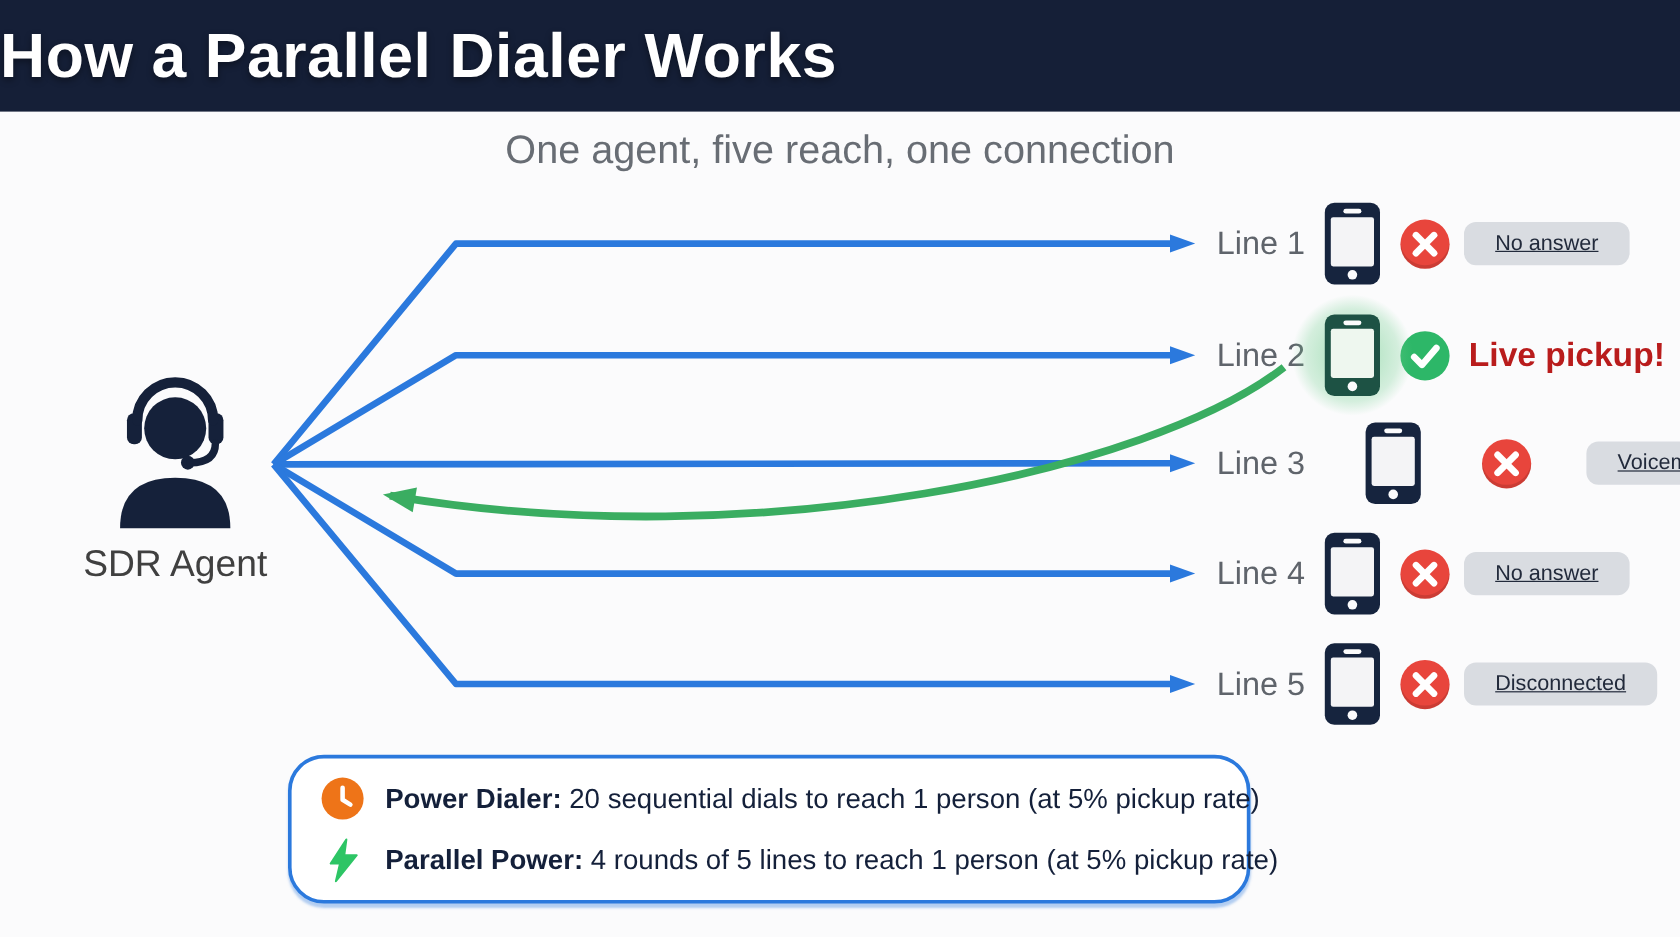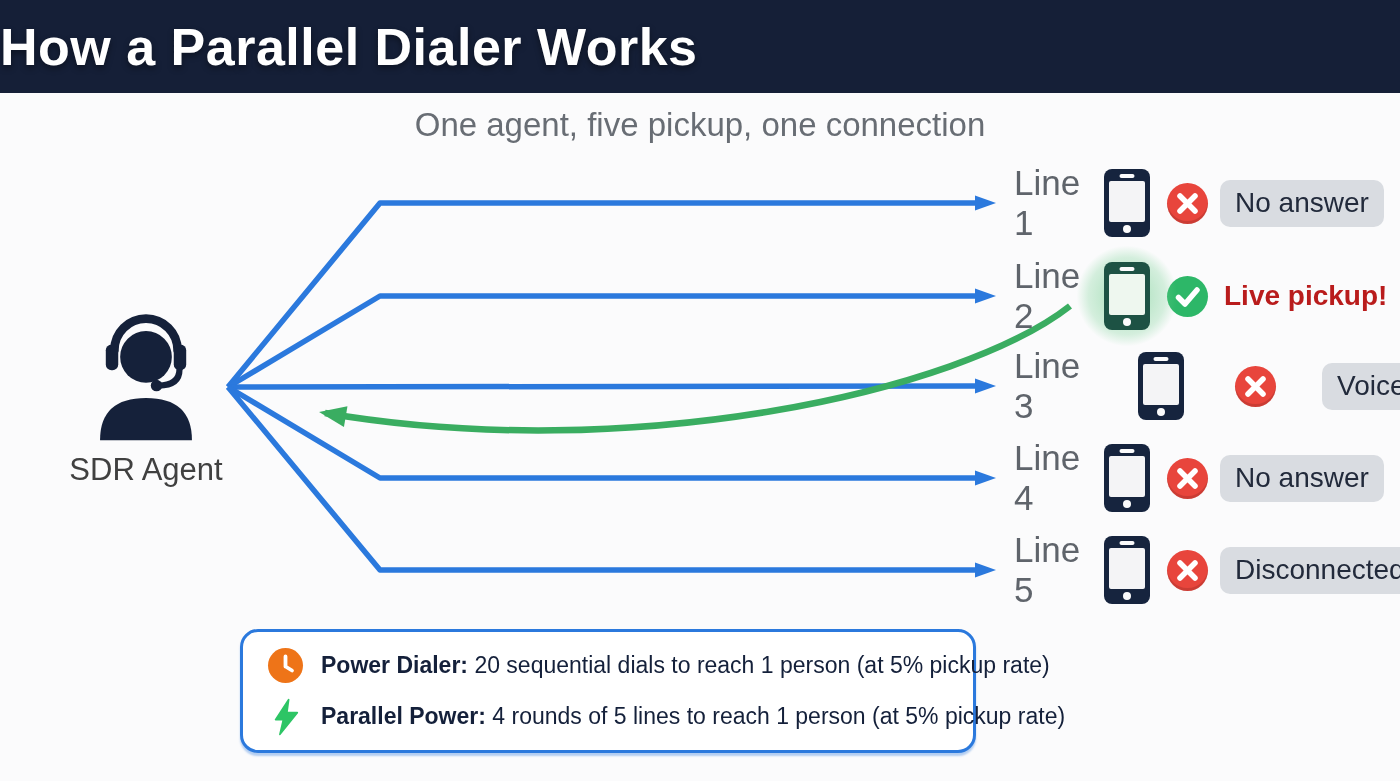--- a/index.html
+++ b/index.html
@@ -23,66 +23,66 @@
   .note { position:absolute; left:450px; top:350px; width:470px; text-align:center;
           font-size:26px; font-weight:800; color:#28a85c; }
 
   
   .agent { position:absolute; left:56px; top:310px; width:180px; text-align:center; }
   .agent svg { display:block; margin:0 auto; }
   .agent-label { margin-top:8px; font-size:31px; font-weight:400; color:#404040; }
 
   
   .row { position:absolute; left:1014px; height:70px; display:flex; align-items:center; }
-  .line-label { width:78px; font-size:35px; color:#5f646b; }
+  .line-label { width:78px; font-size:27px; color:#5f646b; }
   .phone-wrap { position:relative; width:46px; height:68px; margin-left:12px; }
   .glow { position:absolute; left:50%; top:50%; width:140px; height:140px;
           transform:translate(-50%,-50%); border-radius:50%;
           background:radial-gradient(closest-side, rgba(110,205,140,.65), rgba(110,205,140,.28) 55%, rgba(110,205,140,0) 72%); }
   .phone { position:absolute; left:0; top:0; width:46px; height:68px; background:#16243e;
            border-radius:8px; }
   .phone::before { content:""; position:absolute; top:5px; left:50%; transform:translateX(-50%);
                    width:15px; height:3.5px; border-radius:2px; background:#fbfbfc; }
   .phone::after { content:""; position:absolute; bottom:4px; left:50%; transform:translateX(-50%);
                   width:8px; height:8px; border-radius:50%; background:#fbfbfc; }
   .phone .screen { position:absolute; left:5px; right:5px; top:12px; bottom:15px;
                    background:#f4f4f6; border-radius:2px; }
   .row.success .phone { background:#1d5244; }
   .row.success .phone .screen { background:#eef7ef; }
 
   .status-circle { width:41px; height:41px; margin-left:17px; border-radius:50%;
                    display:flex; align-items:center; justify-content:center; flex:none; }
   .status-circle.x { background:#e8453c; box-shadow:inset 0 -3px 0 rgba(0,0,0,.12); }
   .status-circle.check { background:#2db768; }
 
-  .badge { margin-left:12px; background:#d9dce1; color:#222a3b; font-size:28px;
-           padding:7px 15px 8px; border-radius:10px; white-space:nowrap; }
+  .badge { margin-left:12px; background:#d9dce1; color:#222a3b; font-size:18px;
+           padding:7px 26px 8px; border-radius:10px; white-space:nowrap;text-decoration:underline; }
   .live  { margin-left:16px; color:#b91c1c; font-size:28px; font-weight:800; white-space:nowrap; }
 
   
-  .compare-box { position:absolute; left:240px; top:629px; width:736px; height:124px;
-                 background:#ffffff; border:3px solid #2b79dd; border-radius:18px;
+  .compare-box { position:absolute; left:240px; top:629px; width:802px; height:124px;
+                 background:#ffffff; border:3px solid #2b79dd; border-radius:30px;
                  box-shadow:0 3px 2px rgba(43,121,221,.35);
                  display:flex; flex-direction:column; justify-content:center; gap:14px;
                  padding:0 24px; }
   .crow { display:flex; align-items:center; gap:17px; }
   .crow-icon { width:37px; display:flex; justify-content:center; flex:none; }
   .crow-text { font-size:23px; color:#14203a; white-space:nowrap; }
   .crow-text b { font-weight:800; }
 </style>
 </head>
 <body>
 
 <div class="stage">
 
   <div class="header">
     <div class="title">How a Parallel Dialer Works</div>
   </div>
 
-  <div class="subtitle">One agent, five pickup, one connection</div>
+  <div class="subtitle">One agent, five reach, one connection</div>
 
   <svg class="fan" viewBox="0 0 1400 781">
     <defs>
       <marker id="bluehead" markerUnits="userSpaceOnUse" markerWidth="26" markerHeight="22" refX="3" refY="10" orient="auto">
         <path d="M2,2.5 L23,10 L2,17.5 Z" fill="#2b79dd"></path>
       </marker>
       <marker id="greenhead" markerUnits="userSpaceOnUse" markerWidth="34" markerHeight="30" refX="24" refY="14" orient="auto">
         <path d="M30,14 L3,3.5 L3,24.5 Z" fill="#3aad61"></path>
       </marker>
     </defs>

